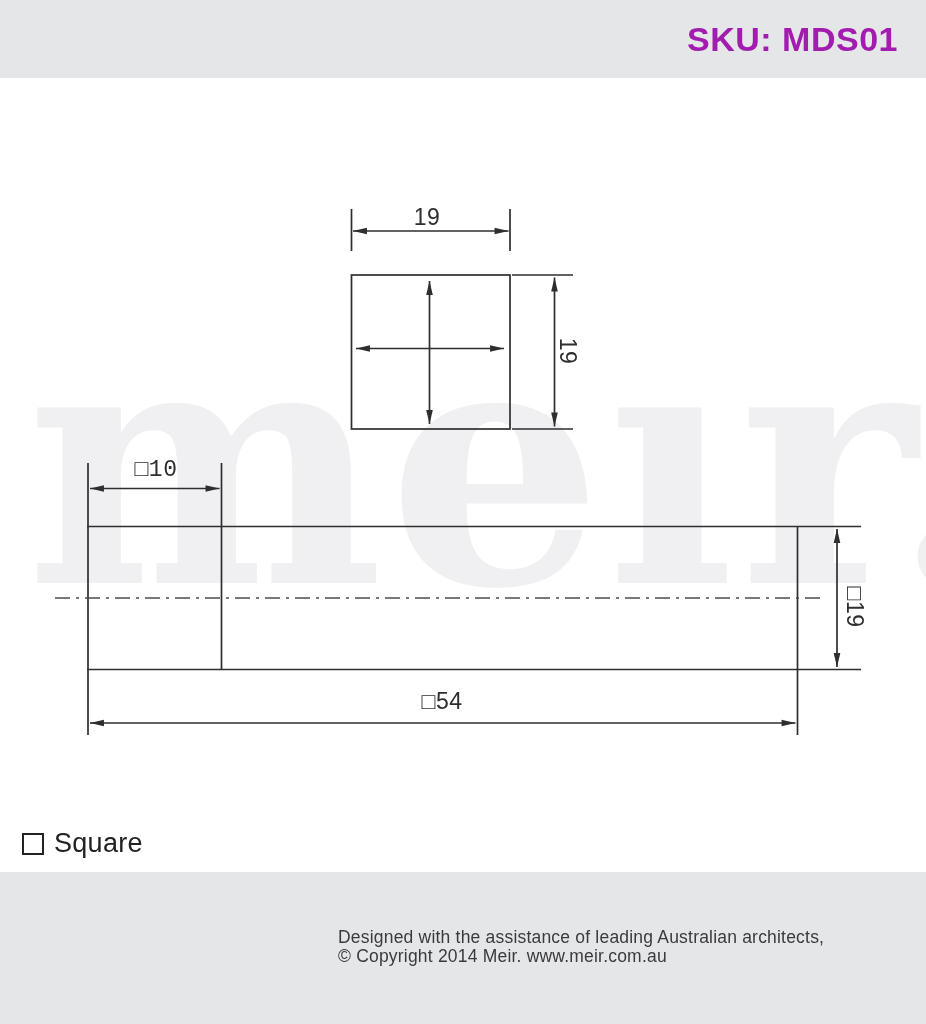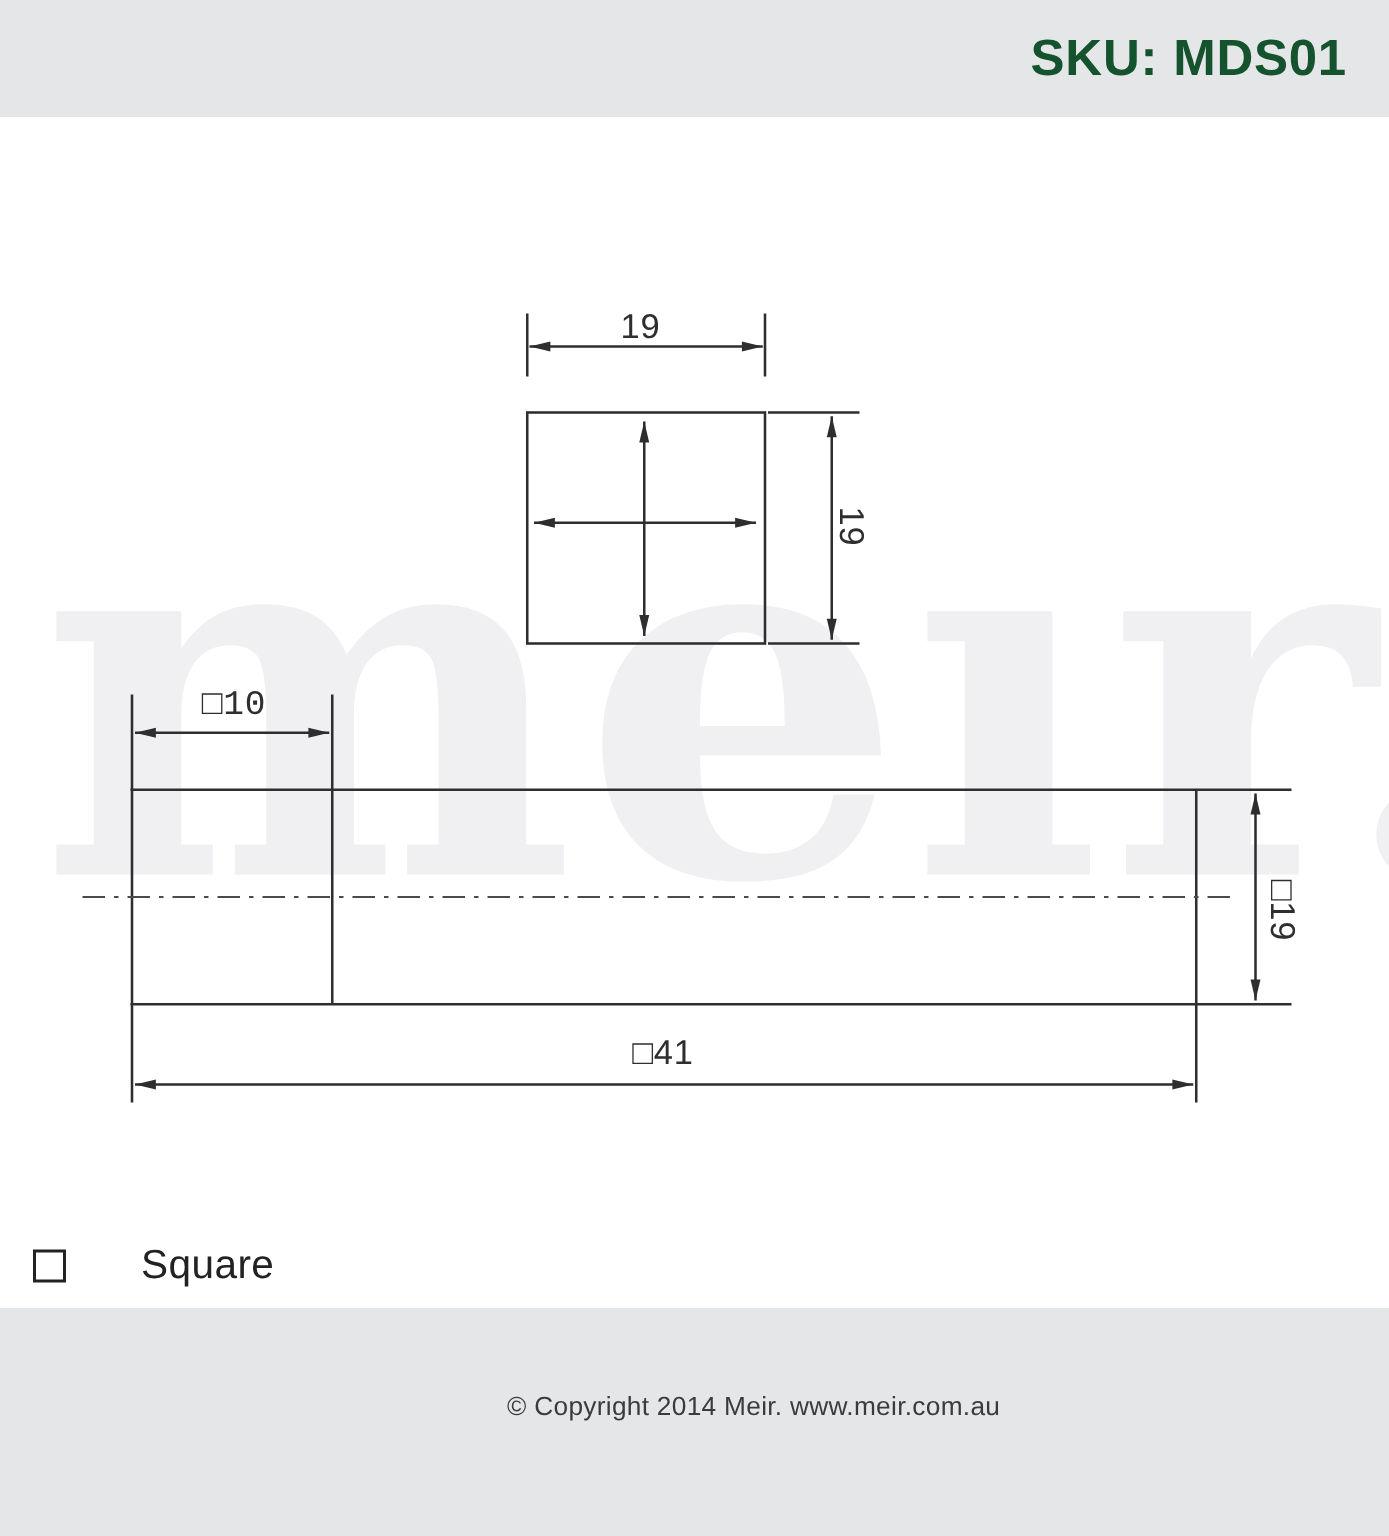--- a/index.html
+++ b/index.html
@@ -8,21 +8,21 @@
     background:#ffffff;
     font-family:"Liberation Sans","DejaVu Sans",sans-serif;
   }
   
   .header{
     position:absolute;left:0;top:0;width:926px;height:78px;
     background:#e5e6e8;display:flex;align-items:center;justify-content:flex-end;
     box-sizing:border-box;padding-right:28px;z-index:5;
   }
   .sku{
-    font-size:34px;font-weight:bold;color:#14532d;letter-spacing:0.5px;margin-left:24px;
+    font-size:34px;font-weight:bold;color:#a21caf;letter-spacing:0.5px;margin-left:24px;
   }
   
   .watermark{
     position:absolute;left:26px;top:296px;z-index:0;
     font-family:"DejaVu Serif","Liberation Serif",serif;
     font-weight:bold;font-size:338px;line-height:1;color:#f0f0f2;
     letter-spacing:4px;white-space:nowrap;user-select:none;
   }
   
   .drawing-svg{position:absolute;left:0;top:0;z-index:1;}
@@ -49,21 +49,21 @@
   
   .legend{
     position:absolute;left:22px;top:828px;z-index:2;
     display:flex;align-items:center;gap:10px;color:#222224;
   }
   .legend .sq-icon{
     width:18px;height:18px;border:2.2px solid #222224;display:inline-block;
     margin-top:2px;background:transparent;
   }
   .legend .legend-label{
-    font-size:27px;font-weight:400;letter-spacing:0.3px;line-height:30px;margin-left:40px;
+    font-size:27px;font-weight:400;letter-spacing:0.3px;line-height:30px;
   }
   
   .footer{
     position:absolute;left:0;top:872px;width:926px;height:152px;
     background:#e5e6e8;z-index:5;
   }
   .logo{
     position:absolute;left:84px;top:915px;line-height:1;white-space:nowrap;
     font-family:"DejaVu Serif","Liberation Serif",serif;color:#131315;
   }
@@ -122,26 +122,27 @@
     <line x1="837" y1="529" x2="837" y2="667" marker-start="url(#arr)" marker-end="url(#arr)"></line>
 
     <line x1="90" y1="723" x2="795.5" y2="723" marker-start="url(#arr)" marker-end="url(#arr)"></line>
   </g>
 </svg>
 
 <div class="dim" id="dim-front-width">19</div>
 <div class="dim rot" id="dim-front-height">19</div>
 <div class="dim" id="dim-side-socket">□10</div>
 <div class="dim rot" id="dim-side-height">□19</div>
-<div class="dim" id="dim-side-length">□41</div>
+<div class="dim" id="dim-side-length">□54</div>
 
 <div class="legend">
   <span class="sq-icon"></span>
   <span class="legend-label">Square</span>
 </div>
 
 <div class="footer"></div>
 <div class="logo">
   <span class="logo-text">meır.</span><span class="reg">®</span>
 </div>
 <div class="footer-copy">
+  <div>Designed with the assistance of leading Australian architects,</div>
   <div>© Copyright 2014 Meir. www.meir.com.au</div>
 </div>
 
 </body></html>

